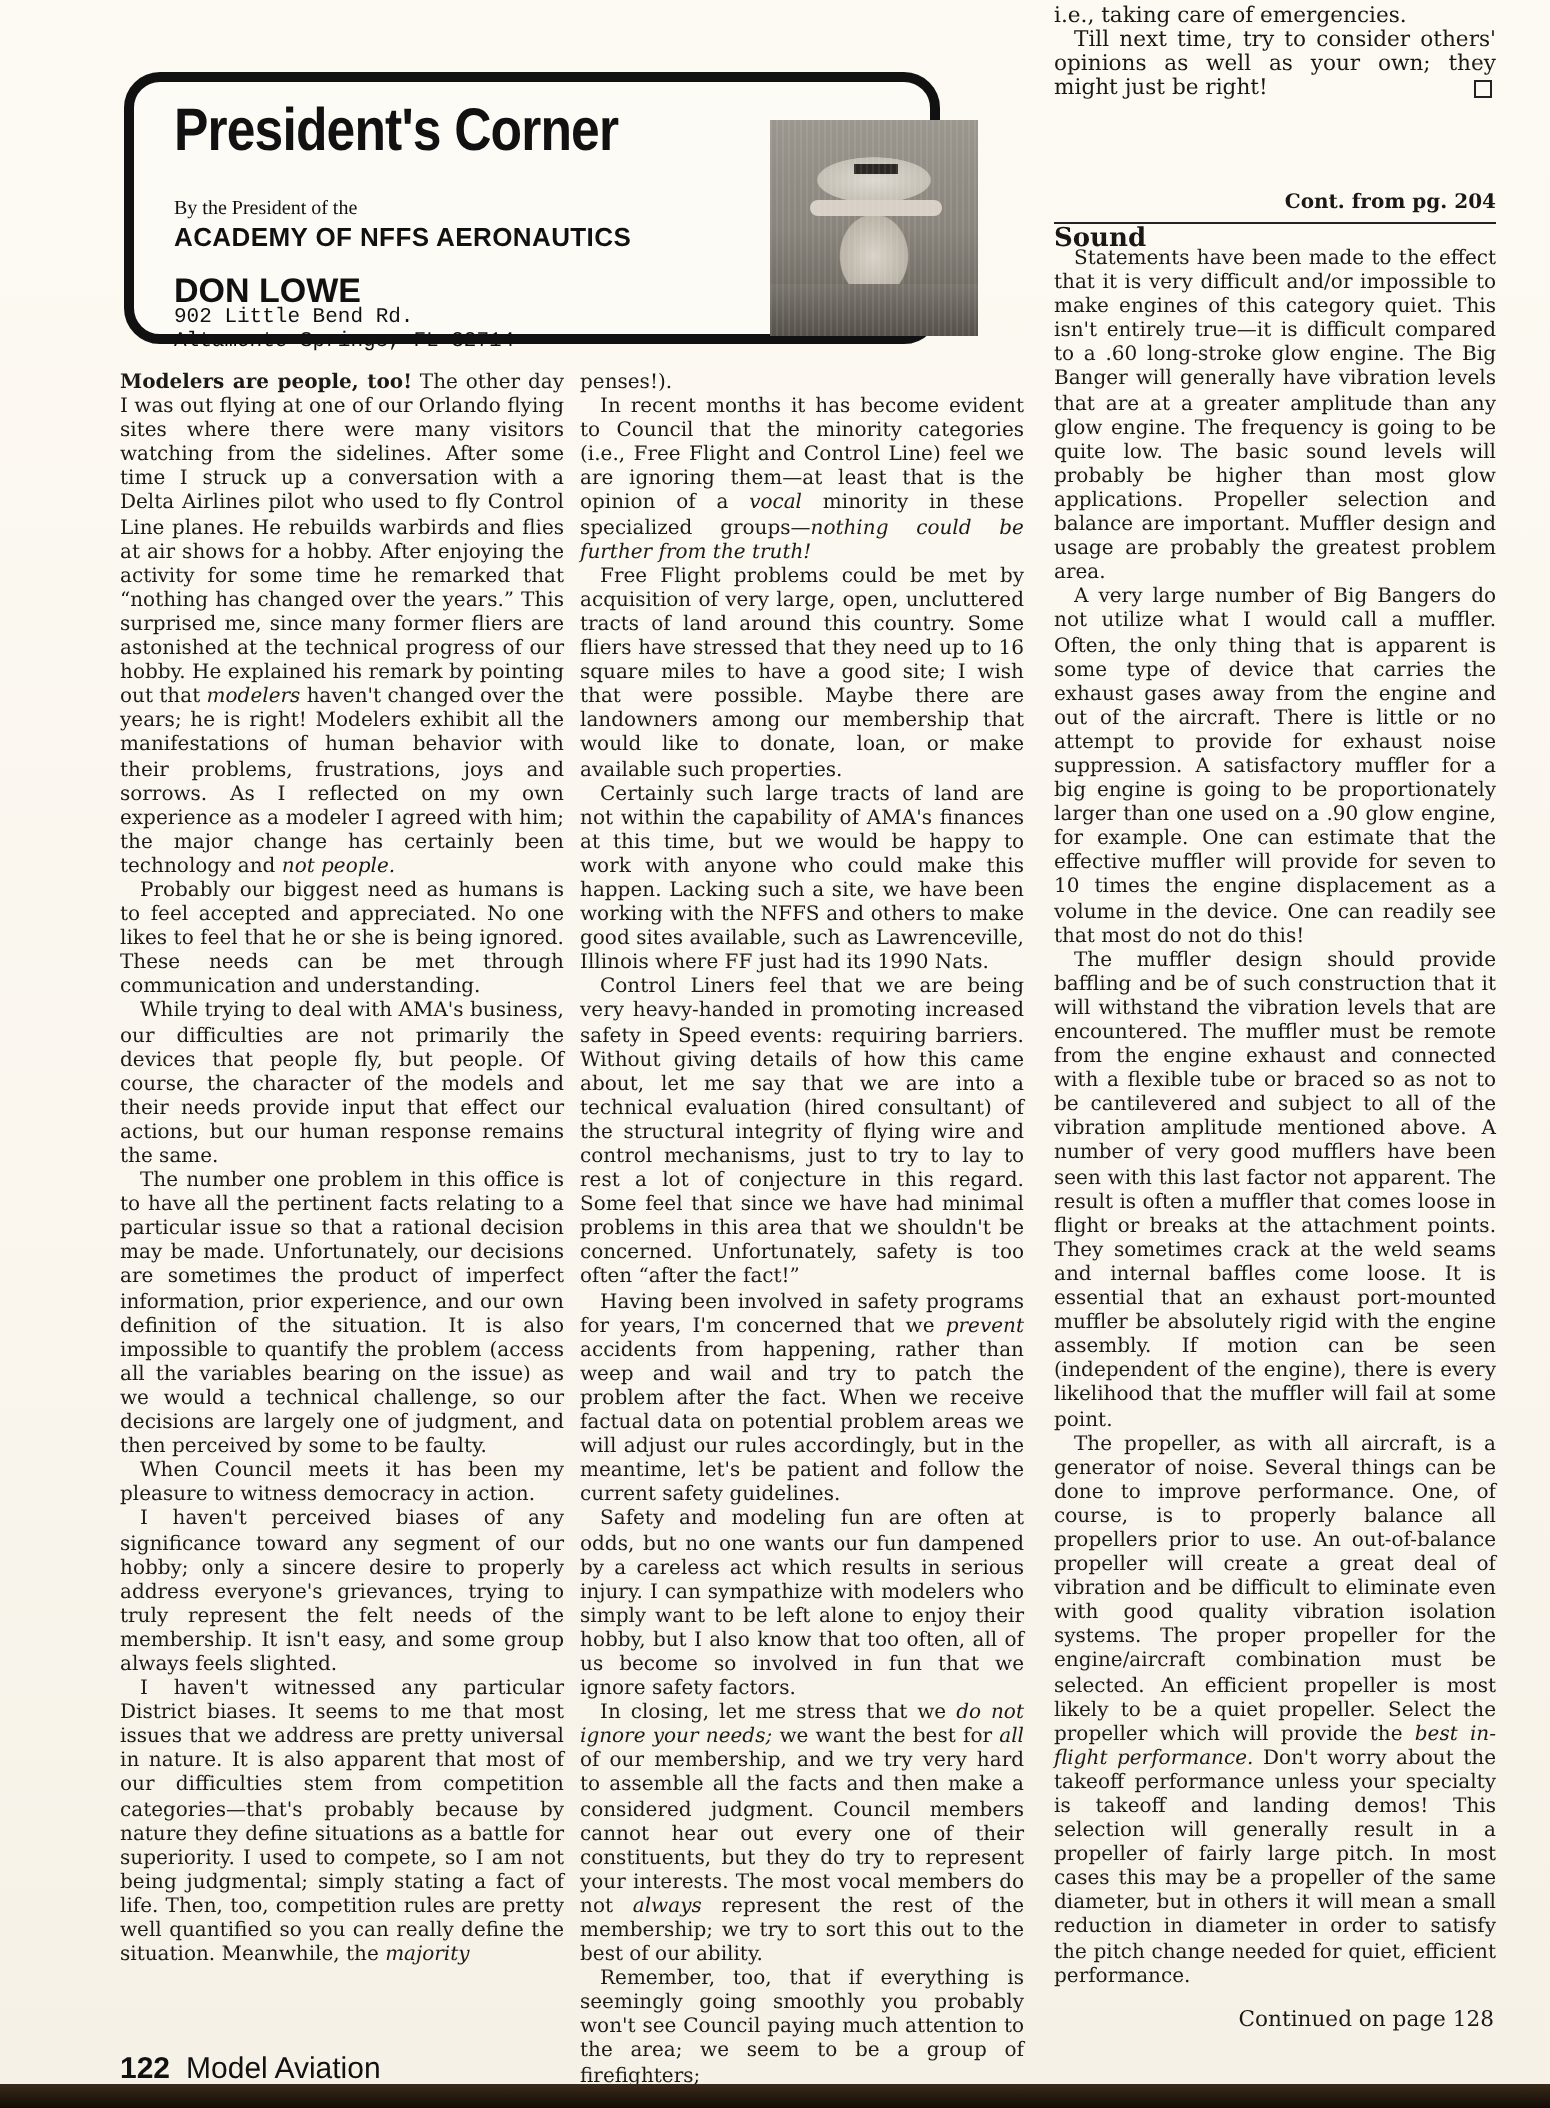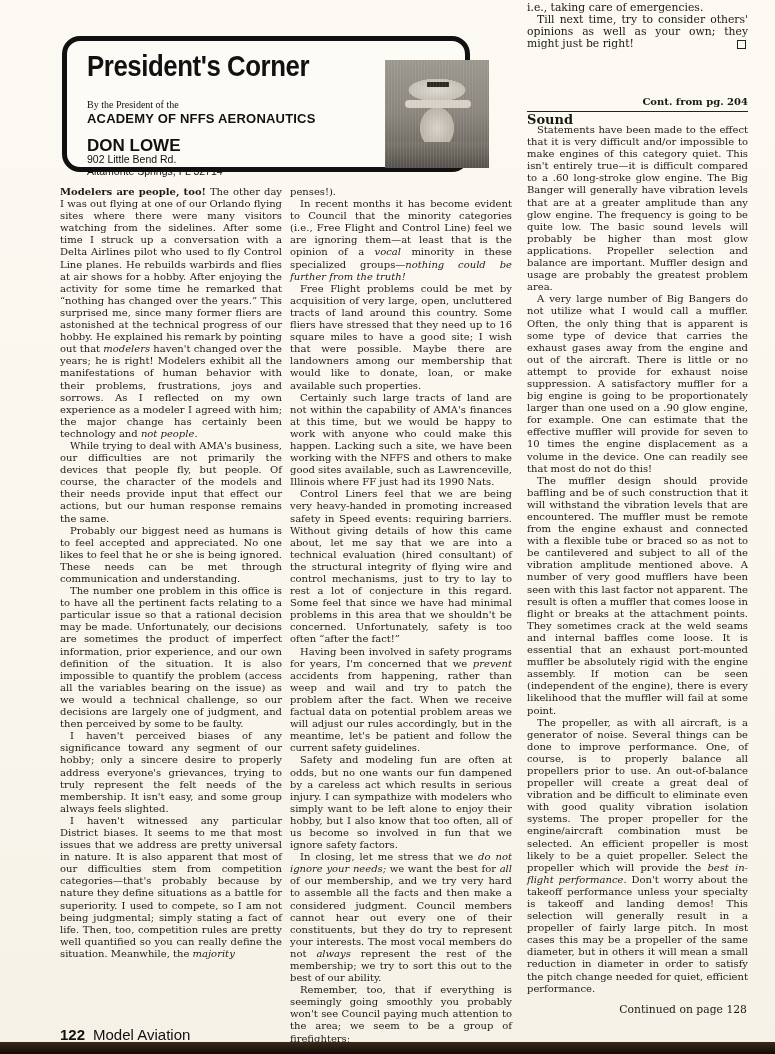--- a/index.html
+++ b/index.html
@@ -38,21 +38,21 @@
     font-family:"Liberation Sans", sans-serif; font-weight:bold;
     font-size:13px; color:#111; letter-spacing:0.2px;
   }
   .name {
     position:absolute; left:20px; top:95px;
     font-family:"Liberation Sans", sans-serif; font-weight:bold;
     font-size:17px; color:#111;
   }
   .addr1, .addr2 {
     position:absolute; left:20px;
-    font-family:Liberation Sans, sans-serif; font-size:10.5px; color:#111;
+    font-family:Liberation Mono, monospace; font-size:10.5px; color:#111;
   }
   .addr1 { top:112px; }
   .addr2 { top:124px; }
   .photo {
     position:absolute; left:318px; top:19px; width:104px; height:108px;
     background:
       radial-gradient(ellipse 28px 34px at 52px 68px,#d8d2c8 0%,#b9b2a6 60%,transparent 62%),
       radial-gradient(ellipse 40px 16px at 52px 30px,#ddd8cf 0%,#c4bfb4 70%,transparent 72%),
       linear-gradient(180deg,#9c978e 0%,#8a857c 50%,#5e5a53 100%);
     overflow:hidden;
@@ -125,23 +125,24 @@
     <div class="photo" title="Portrait of Don Lowe wearing a cap">
       <div class="cap-band"></div>
       <div class="cap-logo"></div>
       <div class="shirt"></div>
       <div class="scan"></div>
     </div>
   </div>
 
   <div class="col col1">
     <p class="first"><span class="lead">Modelers are people, too!</span><span> The other day I was out flying at one of our Orlando flying sites where there were many visitors watching from the sidelines. After some time I struck up a conversation with a Delta Airlines pilot who used to fly Control Line planes. He rebuilds warbirds and flies at air shows for a hobby. After enjoying the activity for some time he remarked that “nothing has changed over the years.” This surprised me, since many former fliers are astonished at the technical progress of our hobby. He explained his remark by pointing out that </span><em>modelers</em><span> haven't changed over the years; he is right! Modelers exhibit all the manifestations of human behavior with their problems, frustrations, joys and sorrows. As I reflected on my own experience as a modeler I agreed with him; the major change has certainly been technology and </span><em>not people.</em></p>
+    <p>Probably our biggest need as humans is to feel accepted and appreciated. No one likes to feel that he or she is being ignored. These needs can be met through communication and understanding.</p>
     <p>While trying to deal with AMA's business, our difficulties are not primarily the devices that people fly, but people. Of course, the character of the models and their needs provide input that effect our actions, but our human response remains the same.</p>
-    <p>Probably our biggest need as humans is to feel accepted and appreciated. No one likes to feel that he or she is being ignored. These needs can be met through communication and understanding.</p>
     <p>The number one problem in this office is to have all the pertinent facts relating to a particular issue so that a rational decision may be made. Unfortunately, our decisions are sometimes the product of imperfect information, prior experience, and our own definition of the situation. It is also impossible to quantify the problem (access all the variables bearing on the issue) as we would a technical challenge, so our decisions are largely one of judgment, and then perceived by some to be faulty.</p>
+    <p>When Council meets it has been my pleasure to witness democracy in action.</p>
     <p>I haven't perceived biases of any significance toward any segment of our hobby; only a sincere desire to properly address everyone's grievances, trying to truly represent the felt needs of the membership. It isn't easy, and some group always feels slighted.</p>
     <p><span>I haven't witnessed any particular District biases. It seems to me that most issues that we address are pretty universal in nature. It is also apparent that most of our difficulties stem from competition categories—that's probably because by nature they define situations as a battle for superiority. I used to compete, so I am not being judgmental; simply stating a fact of life. Then, too, competition rules are pretty well quantified so you can really define the situation. Meanwhile, the </span><em>majority</em></p>
   </div>
 
   <div class="col col2">
     <p class="noindent">penses!).</p>
     <p><span>In recent months it has become evident to Council that the minority categories (i.e., Free Flight and Control Line) feel we are ignoring them—at least that is the opinion of a </span><em>vocal</em><span> minority in these specialized groups—</span><em>nothing could be further from the truth!</em></p>
     <p>Free Flight problems could be met by acquisition of very large, open, uncluttered tracts of land around this country. Some fliers have stressed that they need up to 16 square miles to have a good site; I wish that were possible. Maybe there are landowners among our membership that would like to donate, loan, or make available such properties.</p>
     <p>Certainly such large tracts of land are not within the capability of AMA's finances at this time, but we would be happy to work with anyone who could make this happen. Lacking such a site, we have been working with the NFFS and others to make good sites available, such as Lawrenceville, Illinois where FF just had its 1990 Nats.</p>
     <p>Control Liners feel that we are being very heavy-handed in promoting increased safety in Speed events: requiring barriers. Without giving details of how this came about, let me say that we are into a technical evaluation (hired consultant) of the structural integrity of flying wire and control mechanisms, just to try to lay to rest a lot of conjecture in this regard. Some feel that since we have had minimal problems in this area that we shouldn't be concerned. Unfortunately, safety is too often “after the fact!”</p>

